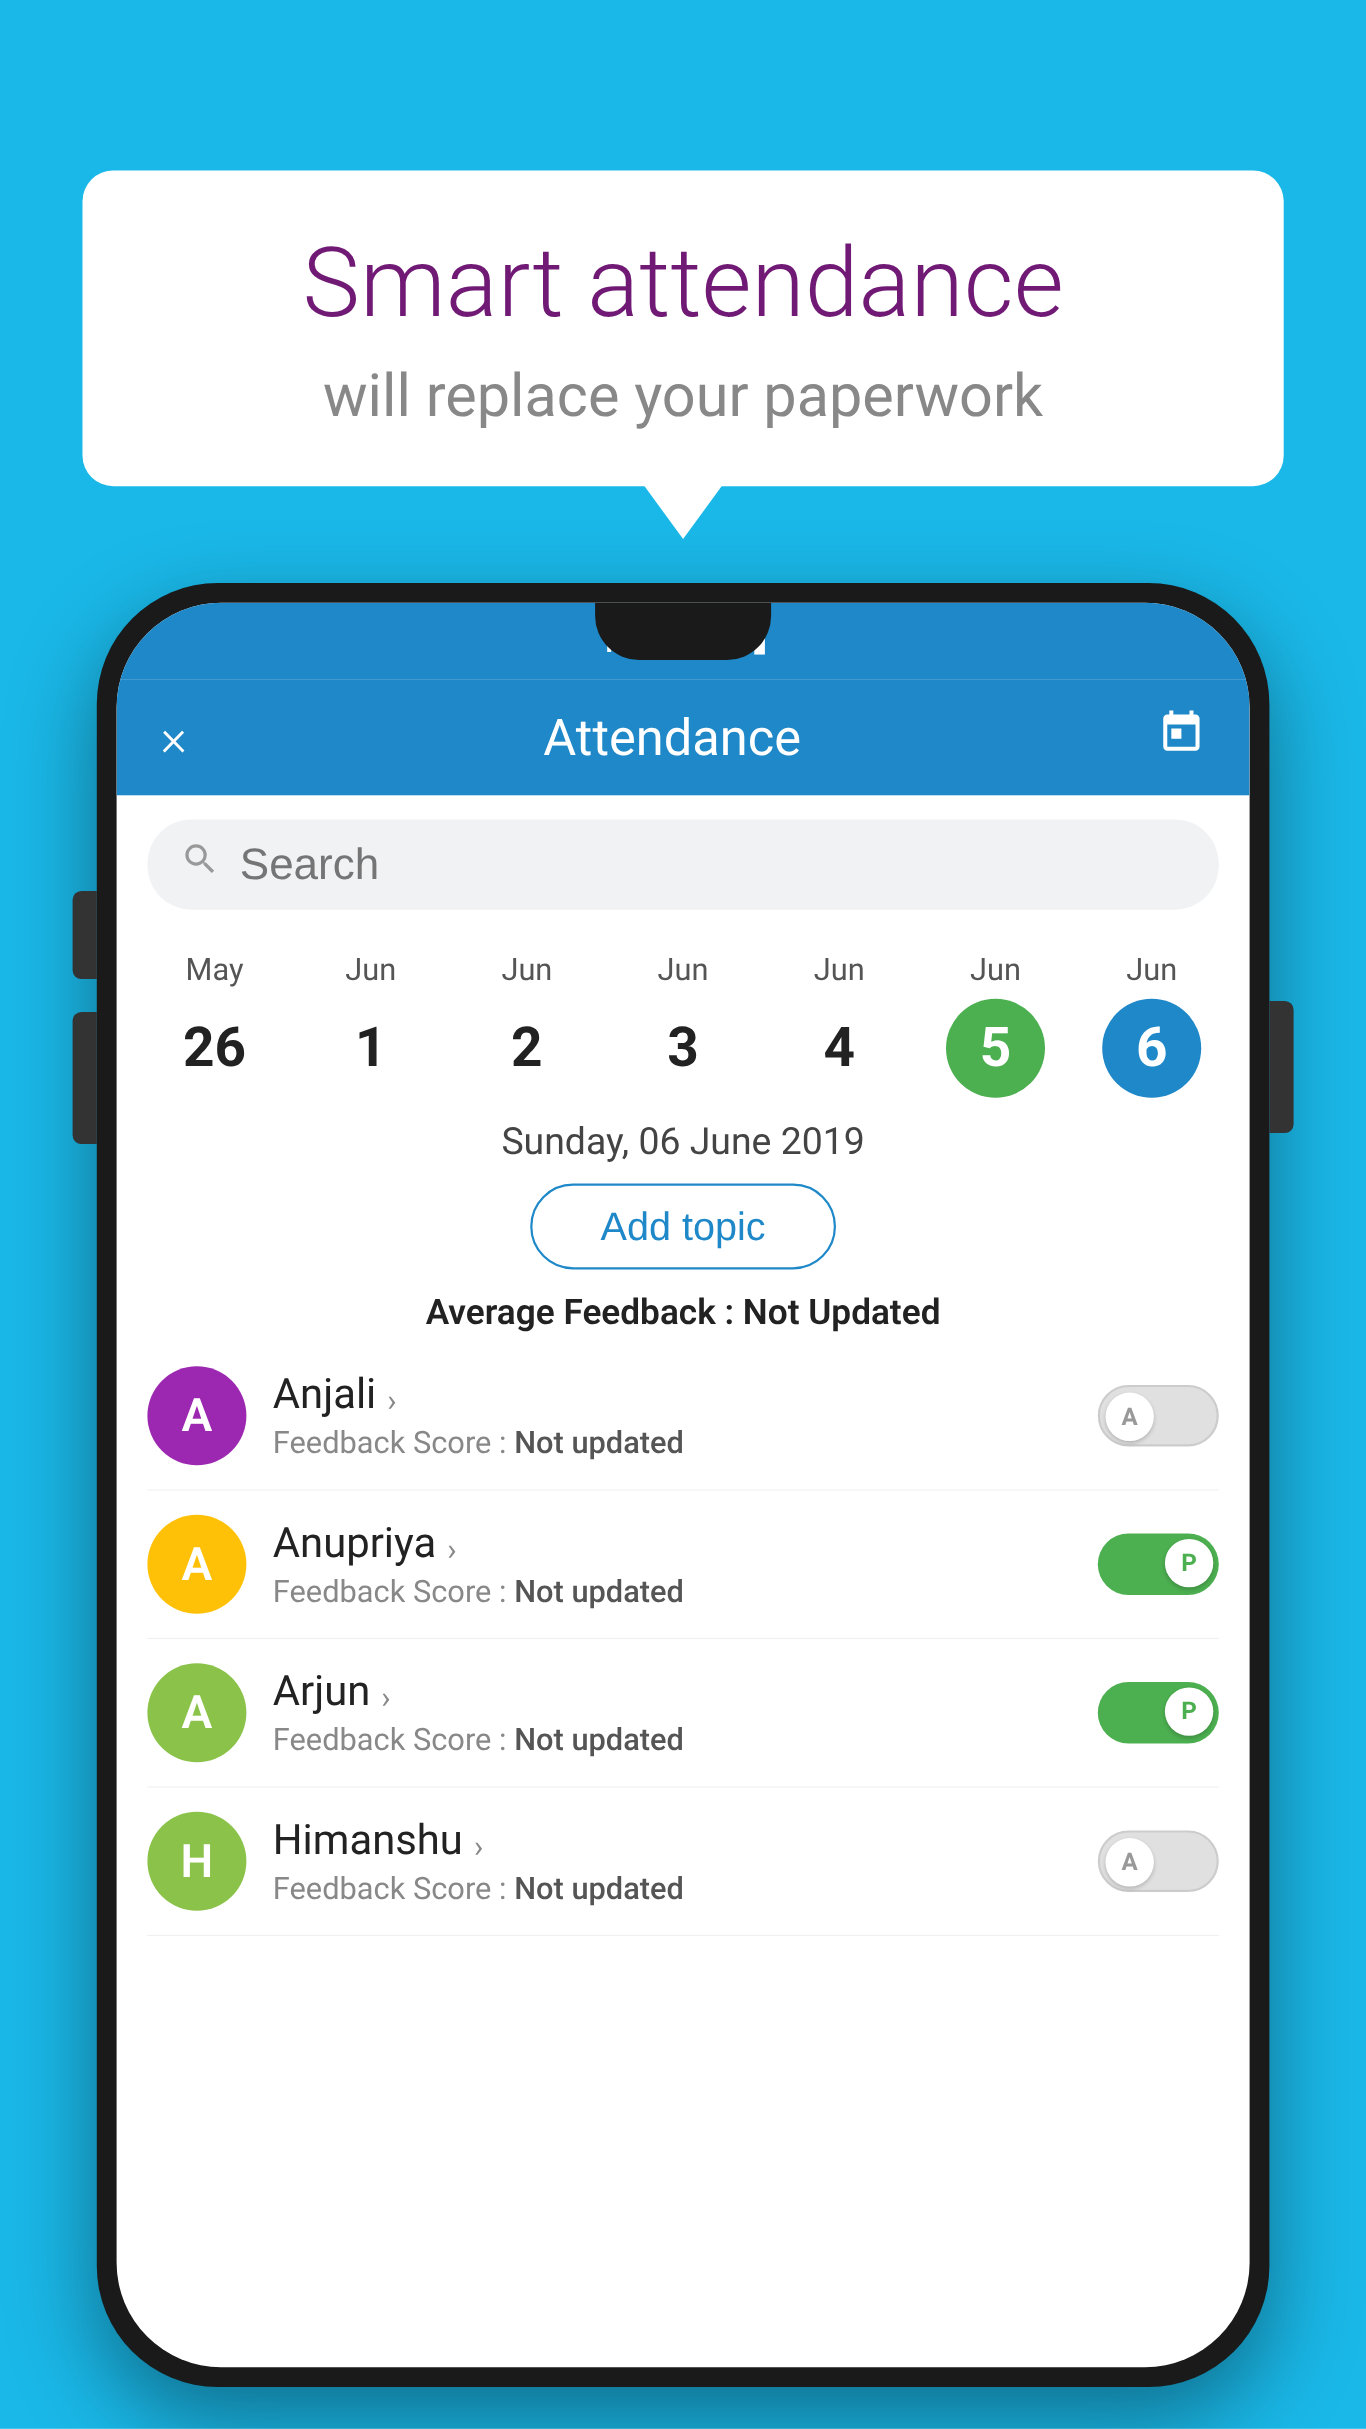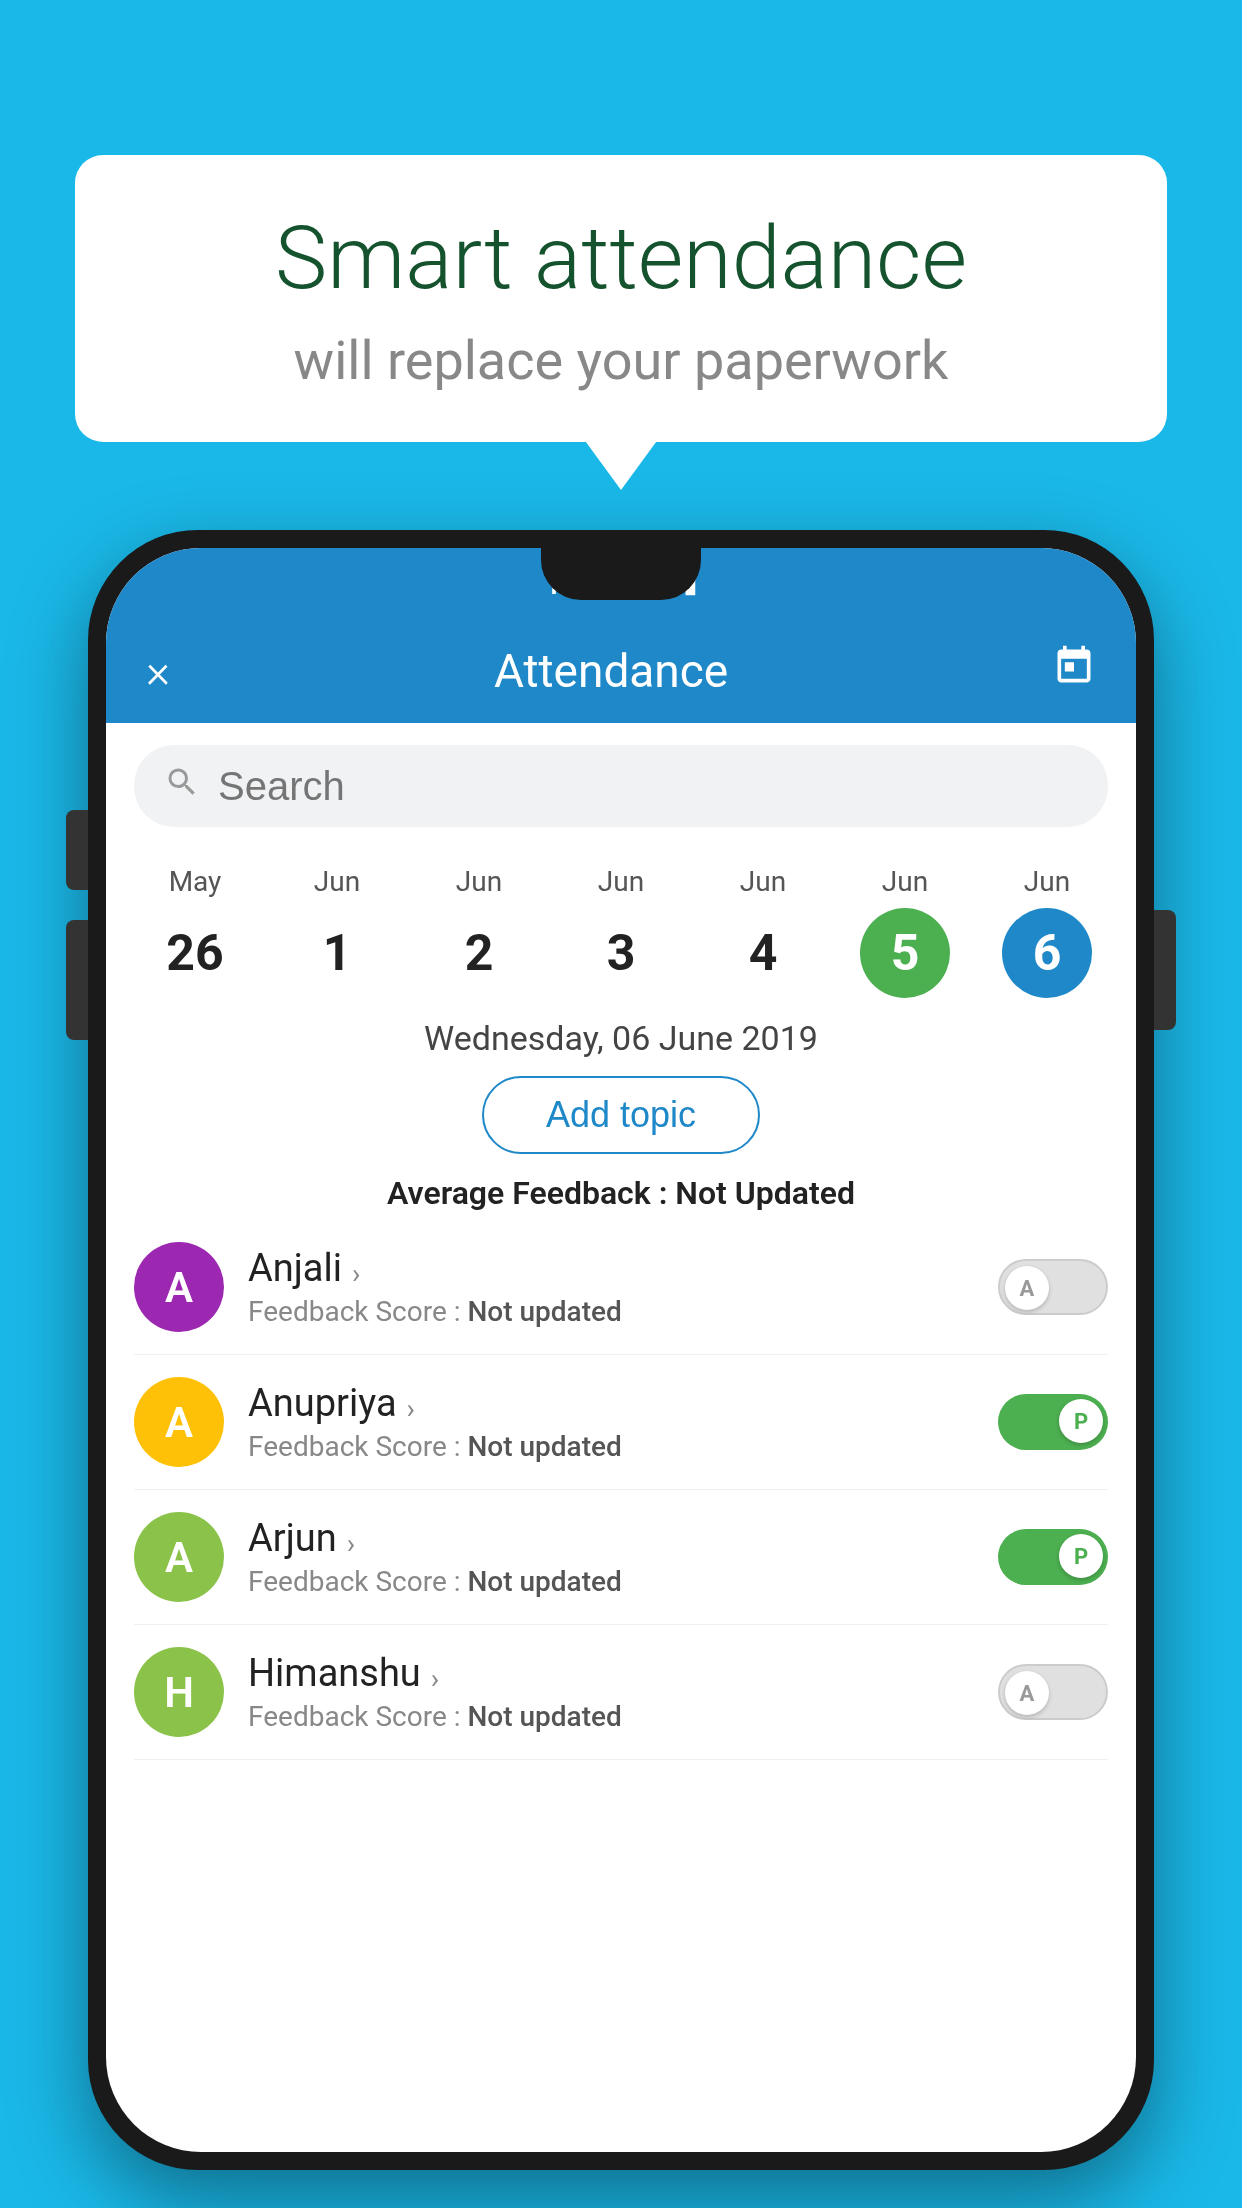--- a/index.html
+++ b/index.html
@@ -42,21 +42,21 @@
       width: 0;
       height: 0;
       border-left: 38px solid transparent;
       border-right: 38px solid transparent;
       border-top: 52px solid white;
     }
 
     .bubble-title {
       font-size: 88px;
       font-weight: 300;
-      color: #14532d;
+      color: #701a75;
       line-height: 1.1;
       margin-bottom: 22px;
     }
 
     .bubble-subtitle {
       font-size: 54px;
       color: #888;
       font-weight: 400;
     }
 
@@ -456,21 +456,21 @@
         <div class="cal-day">
           <div class="cal-month">Jun</div>
           <div class="cal-date today">5</div>
         </div>
         <div class="cal-day">
           <div class="cal-month">Jun</div>
           <div class="cal-date selected">6</div>
         </div>
       </div>
 
-    <div class="selected-date-label">Wednesday, 06 June 2019</div>
+    <div class="selected-date-label">Sunday, 06 June 2019</div>
 
     <button class="add-topic-btn">Add topic</button>
 
     <div class="avg-feedback">
       <span>Average Feedback :</span>
       <span>Not Updated</span>
     </div>
 
     <div class="student-list" id="student-list">
         <div class="student-item">

